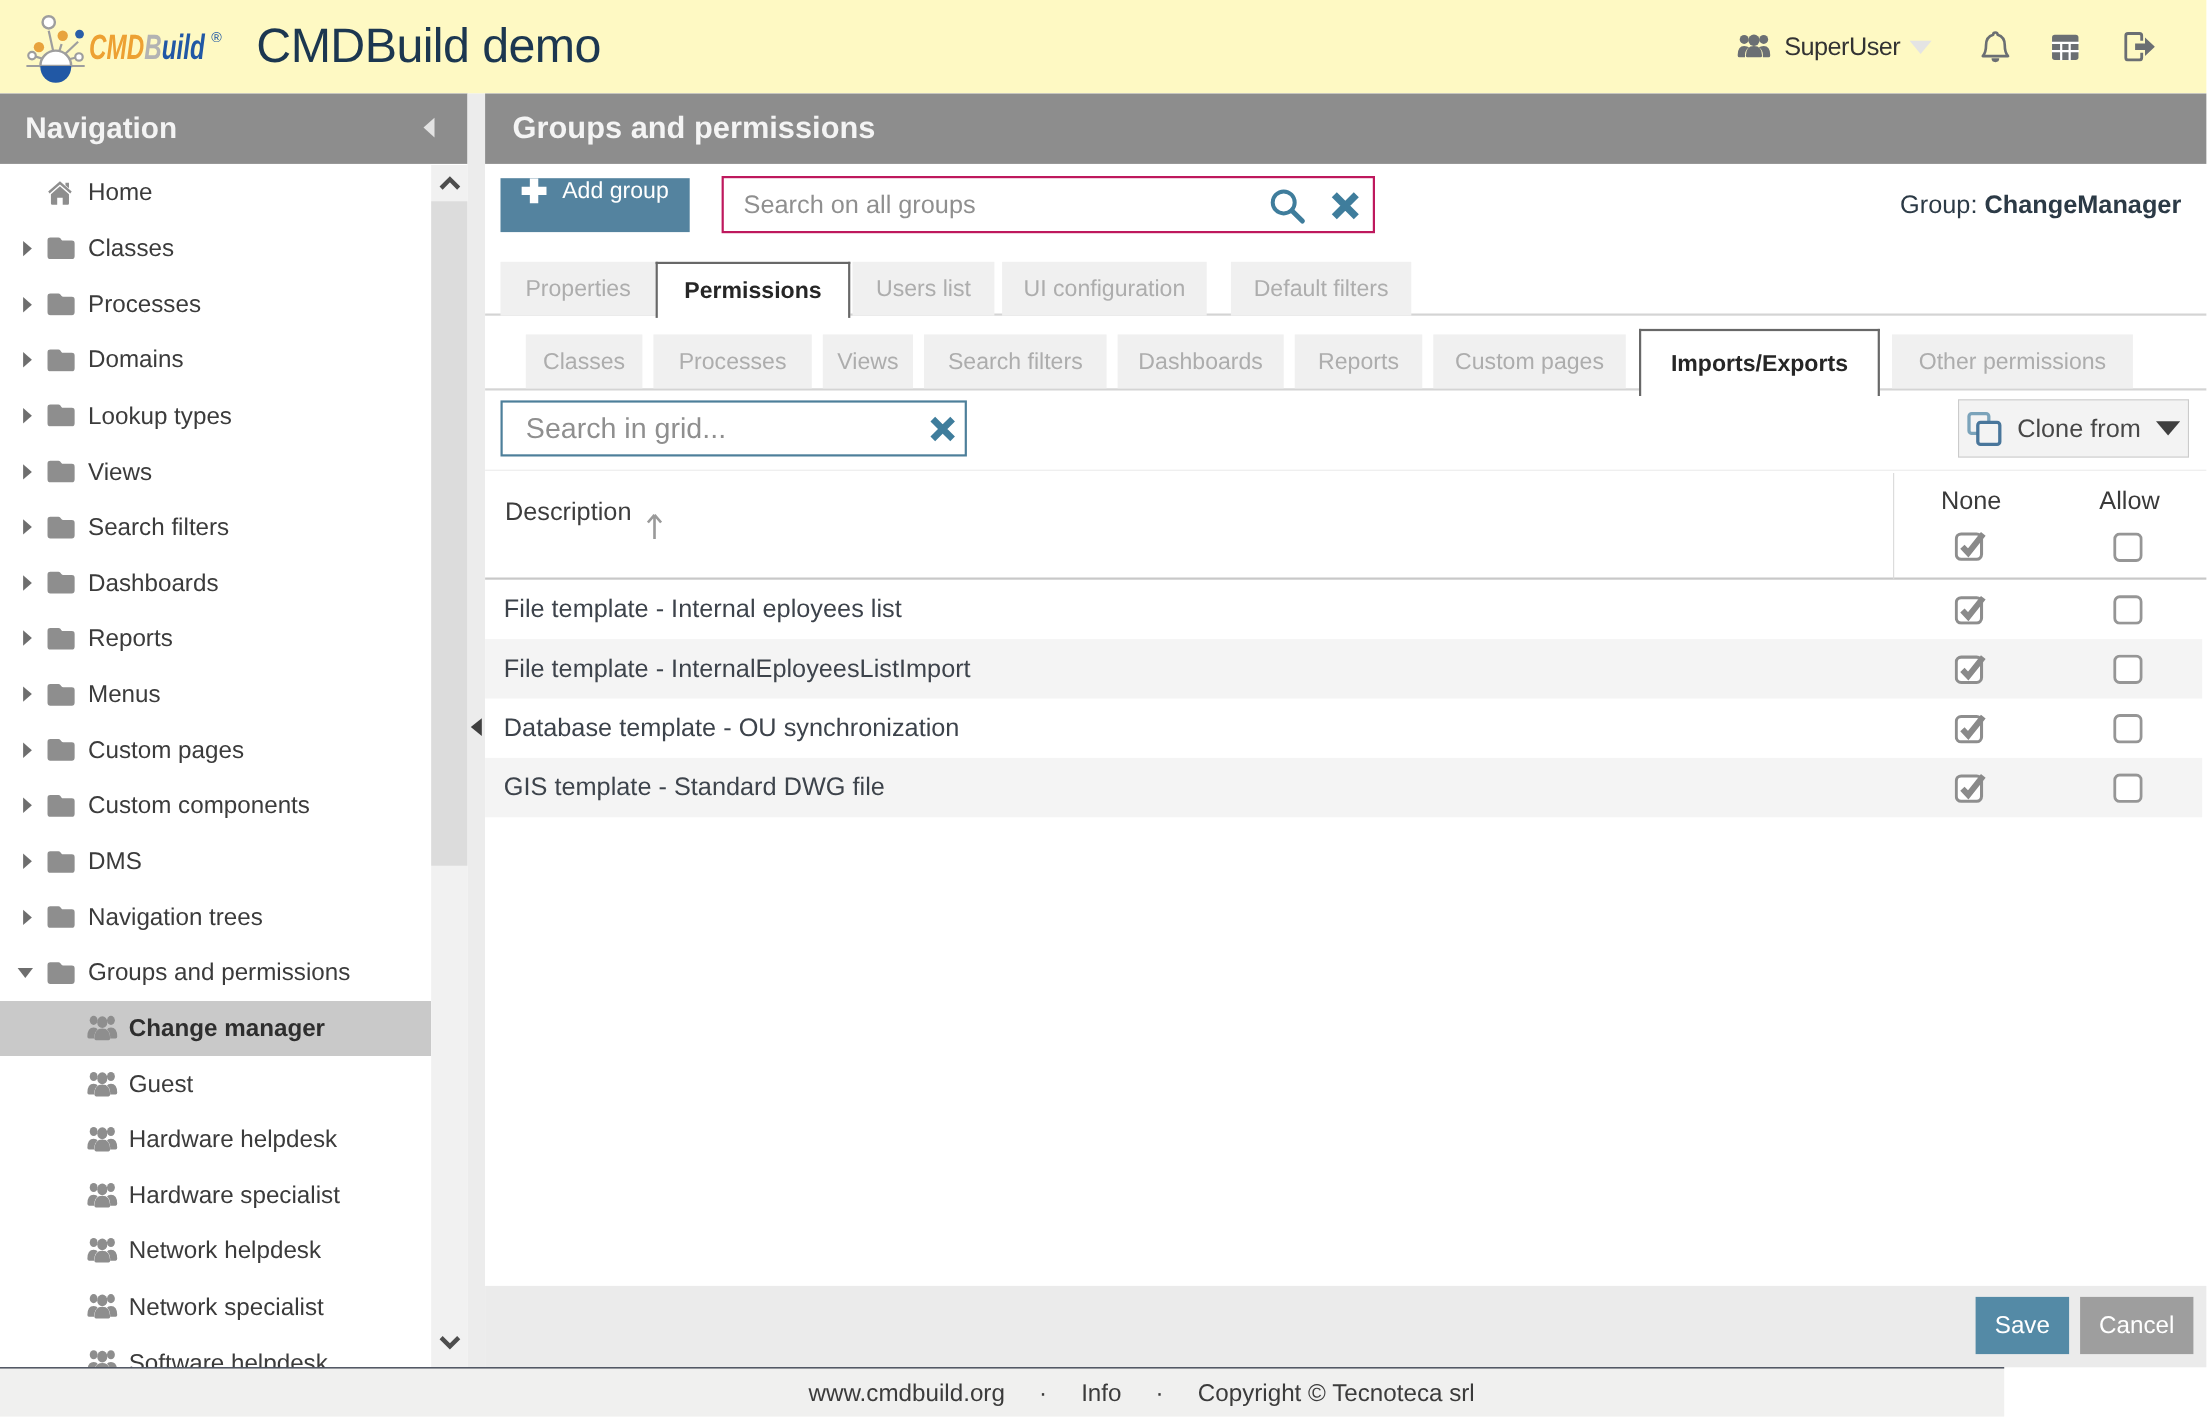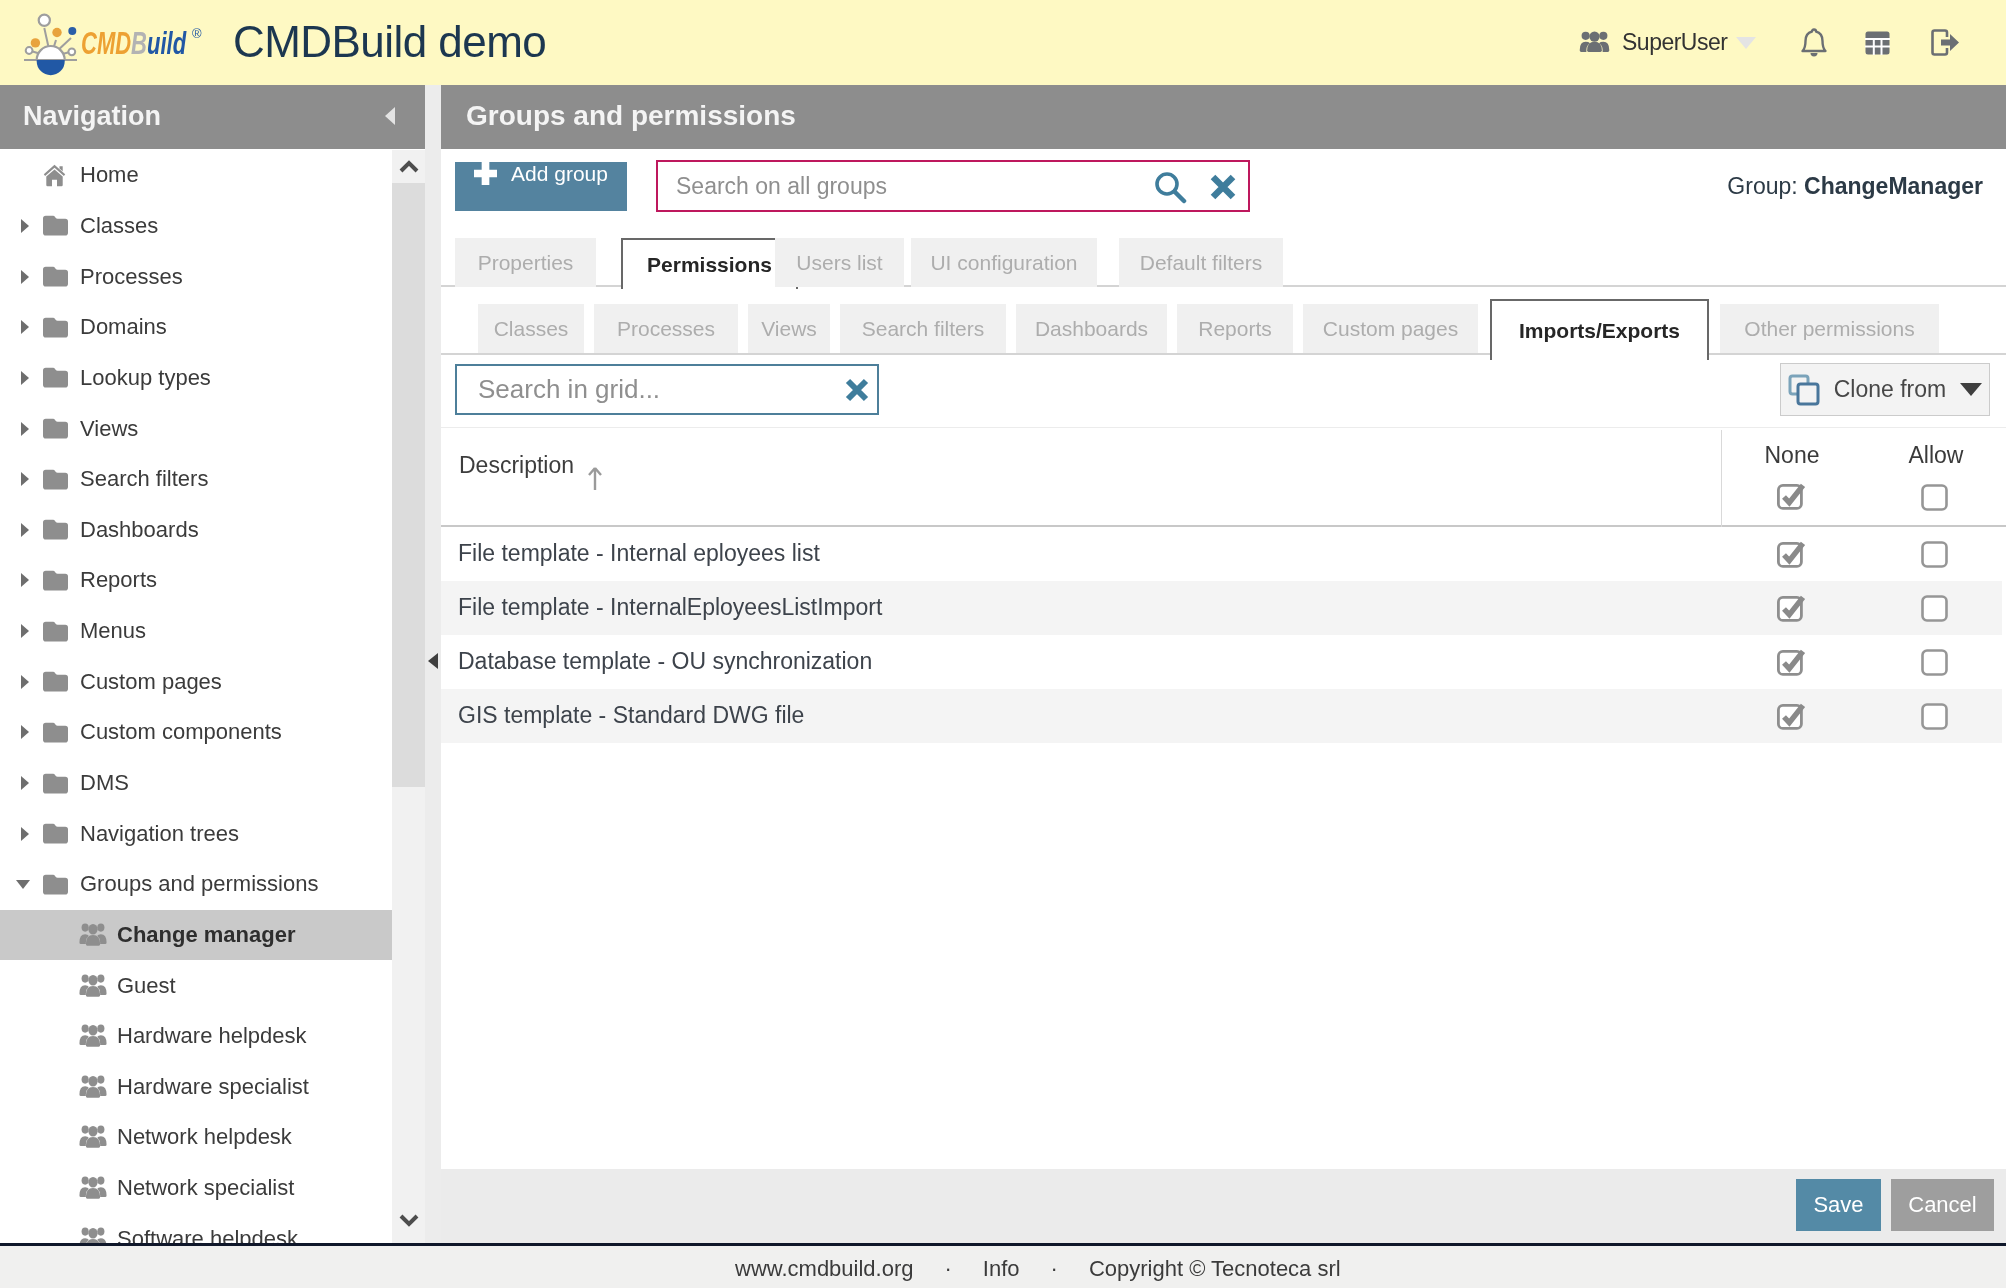--- a/index.html
+++ b/index.html
@@ -59,21 +59,21 @@
 .grow .t{position:absolute;left:17px;top:0;line-height:52px;white-space:nowrap}
 .grow.alt{background:#f4f4f4}
 .cbc{position:absolute;left:1336px;top:13px;width:29px;height:28px}
 .cbu{position:absolute;left:1480px;top:14px;width:27px;height:27px}
 
 #bbar{left:0;top:1084px;width:1565px;height:74px;background:#ebebeb}
 .btn{position:absolute;top:10px;height:52px;color:#fff;font-size:22px;display:flex;align-items:center;justify-content:center}
 #savebtn{left:1355px;width:85px;background:#548aa6}
 #cancelbtn{left:1450px;width:103px;background:#9e9e9e}
 
-#footer{left:0;top:1243px;width:2006px;height:45px;background:#f0f0ef;border-top:3px solid #0f172a;font-size:22px;color:#3b3b3b}
+#footer{left:0;top:1243px;width:1822px;height:45px;background:#f0f0ef;border-top:1px solid #0f172a;font-size:22px;color:#3b3b3b}
 #footer .fin{position:absolute;left:735px;top:0;height:45px;display:flex;align-items:center;white-space:nowrap}
 #footer .d{margin:0 31px}
 </style></head>
 <body>
 <div id="page">
   <div id="hdr" class="abs">
     <svg class="abs" style="left:20px;top:6px" width="210" height="76" viewBox="0 0 210 76">
       <g stroke="#9e9e9e" stroke-width="2" fill="none">
         <line x1="30.7" y1="51" x2="24.3" y2="22"></line>
           <line x1="30.7" y1="51" x2="11" y2="45"></line>
@@ -351,21 +351,21 @@
           <circle cx="14" cy="14" r="10" fill="none" stroke="#3f7d9c" stroke-width="3.6"></circle>
           <line x1="21.5" y1="21.5" x2="31" y2="31" stroke="#3f7d9c" stroke-width="4.5" stroke-linecap="round"></line>
         </svg>
       <svg style="position:absolute;left:551px;top:11px" width="28" height="28" viewBox="0 0 28 28">
           <path d="M4 4 L24 24 M24 4 L4 24" stroke="#3f7d9c" stroke-width="6.5"></path>
         </svg>
     </div>
     <div id="grouplbl" class="abs">Group: <b>ChangeManager</b></div>
     <div id="trow1" class="abs">
       <div class="tab" style="left:14px;width:141px">Properties</div>
-      <div class="tab act" style="left:180px;width:177px">Permissions</div>
+      <div class="tab act" style="left:155px;width:177px">Permissions</div>
       <div class="tab" style="left:334px;width:129px">Users list</div>
       <div class="tab" style="left:470px;width:186px">UI configuration</div>
       <div class="tab" style="left:678px;width:164px">Default filters</div>
     </div>
     <div id="trow2" class="abs">
       <div class="tab" style="left:37px;width:106px">Classes</div>
       <div class="tab" style="left:153px;width:144px">Processes</div>
       <div class="tab" style="left:307px;width:82px">Views</div>
       <div class="tab" style="left:399px;width:166px">Search filters</div>
       <div class="tab" style="left:575px;width:151px">Dashboards</div>

